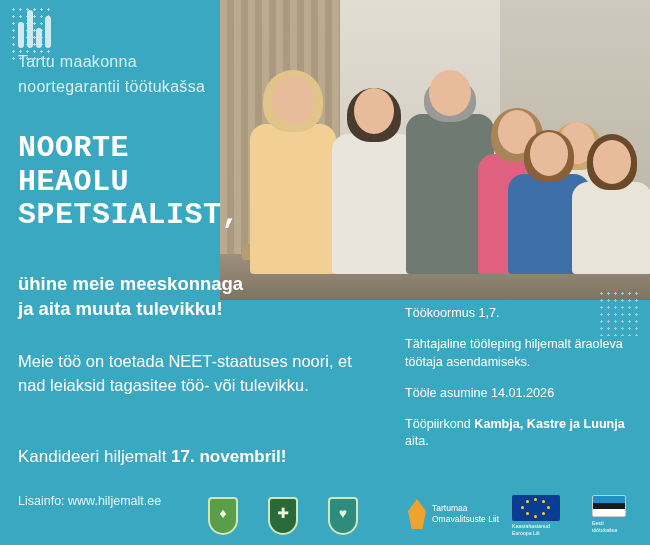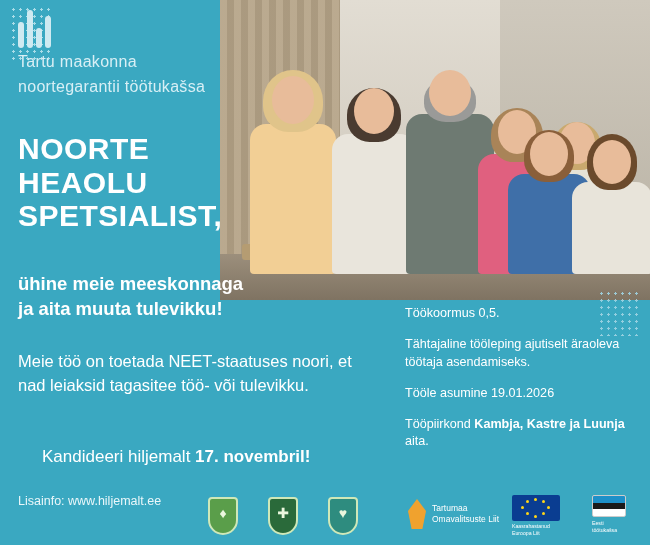--- a/index.html
+++ b/index.html
@@ -88,21 +88,21 @@
   .subhead {
     position:absolute; left:18px; top:272px; width:360px;
     font-size:18.5px; line-height:1.35; font-weight:700; color:#ffffff;
   }
   .bodytext {
     position:absolute; left:18px; top:350px; width:360px;
     font-size:16.5px; line-height:1.45; color:#ffffff;
   }
   .deadline {
     position:absolute; left:18px; top:446px; width:370px;
-    font-size:17px; line-height:1.3; color:#ffffff; font-weight:400;margin-left:24px;
+    font-size:17px; line-height:1.3; color:#ffffff; font-weight:400;
   }
   .deadline b { font-weight:700; }
   .infolink {
     position:absolute; left:18px; top:494px;
     font-size:12.5px; color:#eaf7fa;
   }
 
   
   .rightinfo {
     position:absolute; left:405px; top:305px; width:238px;
@@ -212,39 +212,39 @@
     <span style="left:9px;height:38px;"></span>
     <span style="left:18px;height:20px;"></span>
     <span style="left:27px;height:32px;"></span>
   </div>
 
   <div class="brand-text">
     <div>Tartu maakonna</div>
     <div>noortegarantii töötukašsa</div>
   </div>
 
-  <div class="headline" style="white-space:pre-line;">NOORTE
+  <div class="headline" style="white-space:pre-line;font-family:Liberation Mono, monospace;">NOORTE
 HEAOLU
 SPETSIALIST,</div>
 
   <div class="subhead" style="white-space:pre-line;">ühine meie meeskonnaga
 ja aita muuta tulevikku!</div>
 
   <div class="bodytext">Meie töö on toetada NEET-staatuses noori, et nad leiaksid tagasitee töö- või tulevikku.</div>
 
   <div class="deadline">
     <span>Kandideeri hiljemalt </span><b>17. novembril!</b>
   </div>
 
   <div class="infolink">Lisainfo: www.hiljemalt.ee</div>
 
   <div class="rightinfo">
-    <p>Töökoormus 0,5.</p>
-    <p>Tähtajaline tööleping ajutiselt äraoleva töötaja asendamiseks.</p>
-    <p>Tööle asumine 19.01.2026</p>
+    <p>Töökoormus 1,7.</p>
+    <p>Tähtajaline tööleping hiljemalt äraoleva töötaja asendamiseks.</p>
+    <p>Tööle asumine 14.01.2026</p>
     <p><span>Tööpiirkond </span><b>Kambja, Kastre ja Luunja</b><span> aita.</span></p>
   </div>
 
   <div class="logos">
     <div class="shield a">
         <div class="glyph">♦</div>
       </div>
     <div class="shield b">
         <div class="glyph">✚</div>
       </div>

